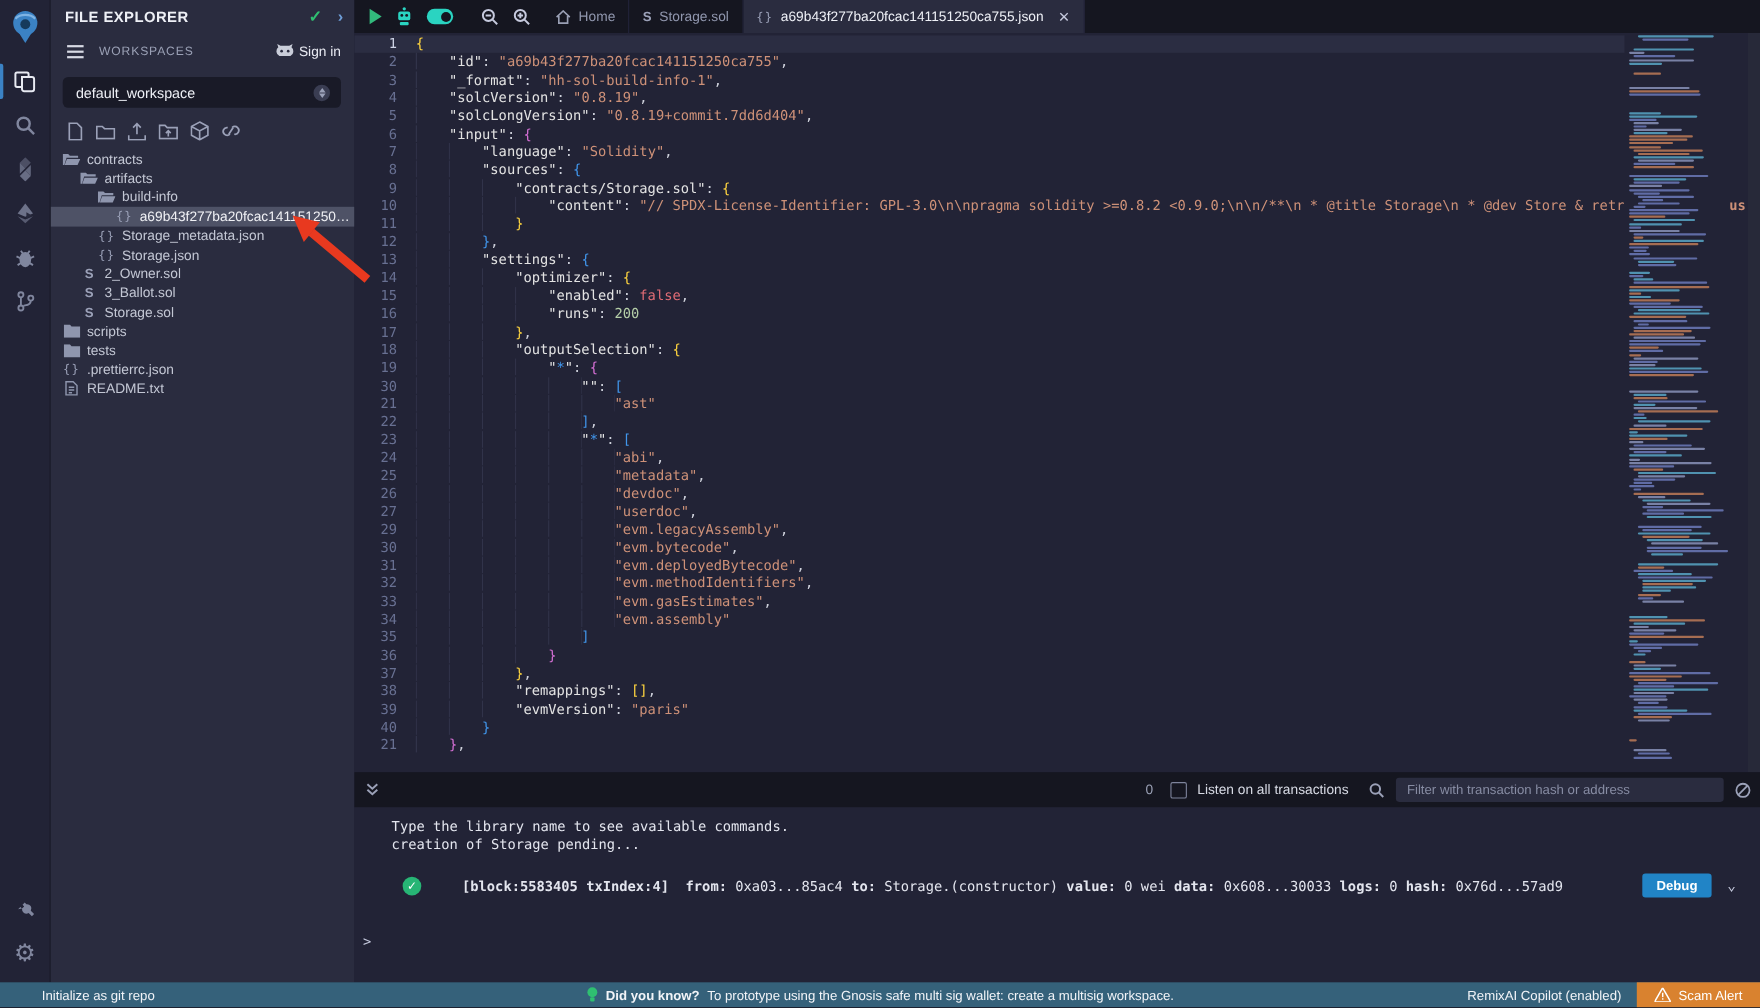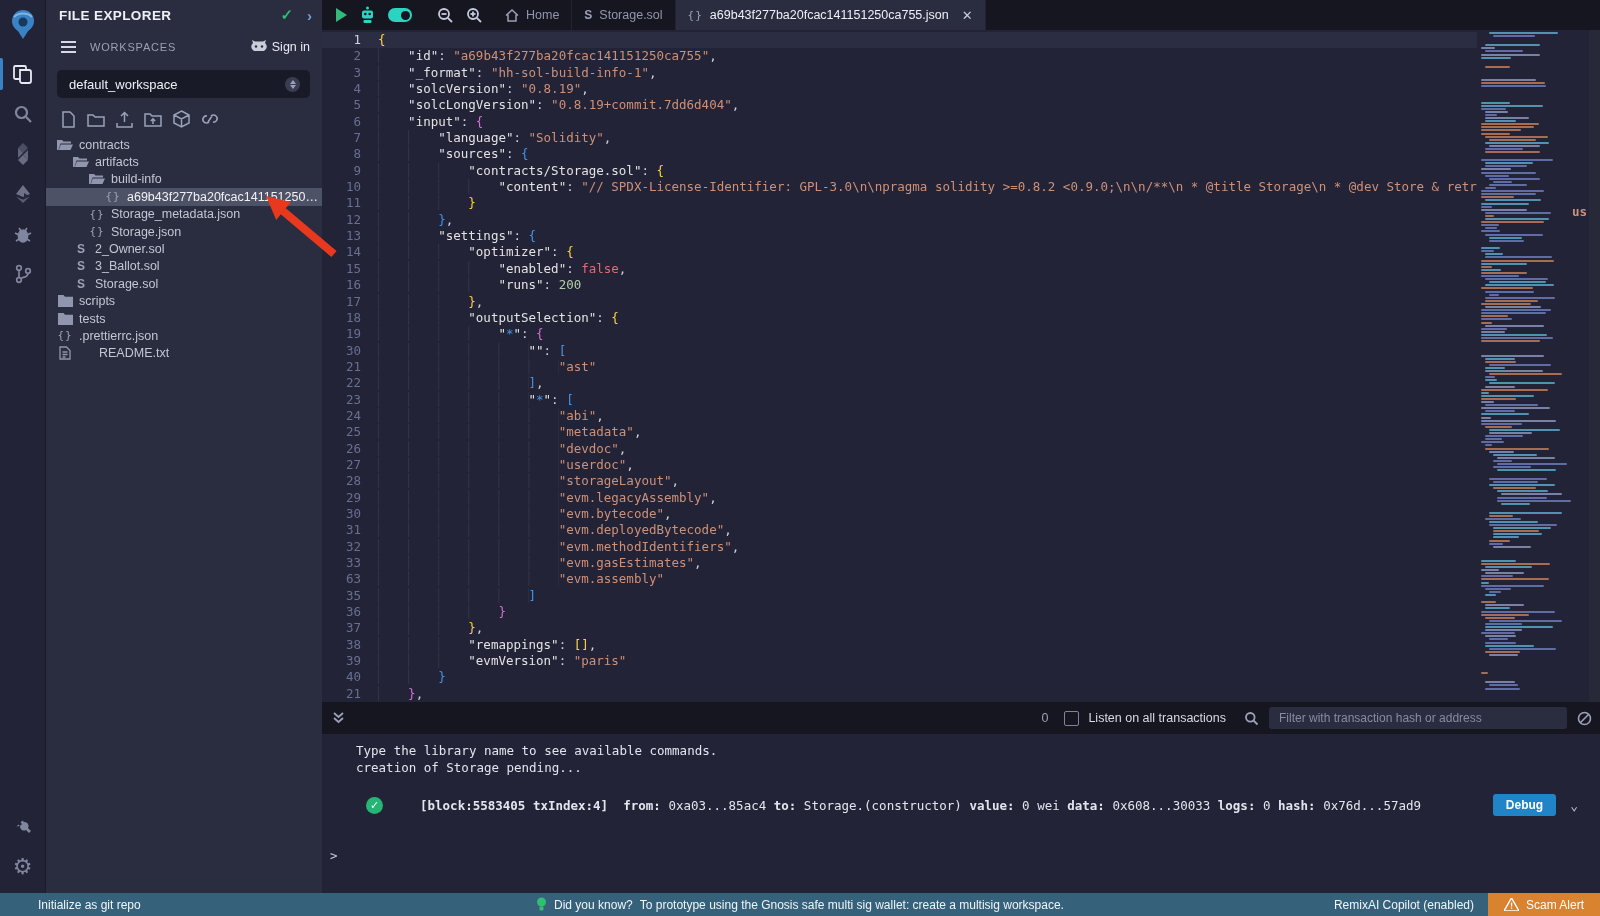--- a/index.html
+++ b/index.html
@@ -60,21 +60,21 @@
   .cl{display:flex;height:16.35px;line-height:16.35px;font-family:"DejaVu Sans Mono",monospace;font-size:12.5px;white-space:pre;}
   .cl .ln{flex:none;width:56px;text-align:right;padding-right:17px;color:#687092;box-sizing:border-box;}
   .cl.cur{background:rgba(125,135,175,.10);}
   .cl.cur .ln{color:#cdd2e4;}
   .ind{background-image:linear-gradient(to right,#31334a 1px,transparent 1px);background-size:4ch 100%;}
   .w{color:#e3e3e3}.s{color:#ce9178}.p{color:#cfd2dc}.y{color:#fed43f}.m{color:#d670d6}
   .b{color:#4196ec}.n{color:#b5cea8}.f{color:#e06c75}
   .minimap{position:absolute;left:1155px;top:2px;width:112px;height:660px;z-index:3;}
   .minimap div{position:absolute;height:2px;border-radius:1px;opacity:.85;}
   .mm-gutter{position:absolute;left:1267px;right:0;top:0;bottom:0;background:#272939;}
-  .usfrag{position:absolute;left:1250px;top:149px;color:#ce9178;font-family:"DejaVu Sans Mono",monospace;font-size:12.5px;font-weight:bold;z-index:4;margin-top:25px;}
+  .usfrag{position:absolute;left:1250px;top:149px;color:#ce9178;font-family:"DejaVu Sans Mono",monospace;font-size:12.5px;font-weight:bold;z-index:4;}
 
   
   .term-head{position:absolute;left:0;right:0;top:702px;height:32px;background:#151620;display:flex;align-items:center;padding:0 8px 0 10px;box-sizing:border-box;}
   .expand-ic{color:#9ba1b8;margin-right:auto;}
   .t-count{color:#9aa0b5;font-size:12.5px;margin-right:16px;}
   .t-check{width:13px;height:13px;border:1.5px solid #7e849c;border-radius:2px;margin-right:9px;}
   .t-listen{color:#d7dae4;font-size:12.5px;margin-right:18px;}
   .t-search{color:#9ba1b8;margin-right:10px;display:flex;}
   .t-filter{width:278px;height:22px;background:#2a2c3f;border:none;border-radius:3px;color:#c6cade;font-size:12px;padding:0 10px;outline:none;margin-right:10px;}
   .t-filter::placeholder{color:#878ca3;}
@@ -86,21 +86,21 @@
   .tx-text .bd{font-weight:bold;}
   .debug-btn{flex:none;background:#2184c6;color:#fff;font-family:"Liberation Sans",sans-serif;font-size:12px;font-weight:bold;
              padding:4px 13px;border-radius:3px;margin-right:14px;}
   .tx-chev{flex:none;color:#c6cade;margin-right:22px;font-size:13px;}
   .prompt{position:absolute;left:8px;top:114px;color:#c6cade;}
 
   
   .statusbar{position:absolute;left:0;right:0;bottom:0;height:23px;background:#35617a;display:flex;align-items:center;color:#f2f4f8;font-size:12px;z-index:10;}
   .sb-left{margin-left:38px;}
   .sb-center{position:absolute;left:0;right:0;display:flex;justify-content:center;align-items:center;gap:7px;pointer-events:none;}
-  .sb-center b{font-weight:normal;}
+  .sb-center b{font-weight:bold;}
   .sb-right{margin-left:auto;display:flex;align-items:center;height:100%;}
   .sb-copilot{margin-right:14px;}
   .scam{display:flex;align-items:center;gap:7px;background:#d9822f;height:100%;padding:0 16px;font-size:12px;color:#fff;}
 
   .arrow-overlay{position:absolute;left:0;top:0;width:1600px;height:916px;pointer-events:none;z-index:20;}
   svg.ic{display:block;}
 </style>
 </head>
 <body>
 
@@ -302,21 +302,21 @@
             </svg>
           </span>
           <span class="lbl">tests</span>
         </div>
         <div class="trow" style="padding-left: 12px;">
           <span class="ticon">
             <span class="braces-glyph">{}</span>
           </span>
           <span class="lbl">.prettierrc.json</span>
         </div>
-        <div class="trow" style="padding-left: 12px; gap: 20px;">
+        <div class="trow" style="padding-left: 12px;">
           <span class="ticon">
             <svg class="ic" width="12" height="14" viewBox="0 0 12 14" fill="none" stroke="#8f96ae" stroke-width="1.3">
               <path d="M1 1 h6.5 L11 4.5 V13 H1 Z"></path>
               <path d="M3.5 6 h5 M3.5 8.5 h5 M3.5 11 h3"></path>
             </svg>
           </span>
           <span class="lbl">README.txt</span>
         </div>
       </div>
   </div>
@@ -399,27 +399,26 @@
           <div class="cl"><span class="ln">18</span><span><span class="ind">            </span><span class="w">"outputSelection"</span><span class="p">: </span><span class="y">{</span></span></div>
           <div class="cl"><span class="ln">19</span><span><span class="ind">                </span><span class="w">"</span><span class="b">*</span><span class="w">"</span><span class="p">: </span><span class="m">{</span></span></div>
           <div class="cl"><span class="ln">30</span><span><span class="ind">                    </span><span class="w">""</span><span class="p">: </span><span class="b">[</span></span></div>
           <div class="cl"><span class="ln">21</span><span><span class="ind">                        </span><span class="s">"ast"</span></span></div>
           <div class="cl"><span class="ln">22</span><span><span class="ind">                    </span><span class="b">]</span><span class="p">,</span></span></div>
           <div class="cl"><span class="ln">23</span><span><span class="ind">                    </span><span class="w">"</span><span class="b">*</span><span class="w">"</span><span class="p">: </span><span class="b">[</span></span></div>
           <div class="cl"><span class="ln">24</span><span><span class="ind">                        </span><span class="s">"abi"</span><span class="p">,</span></span></div>
           <div class="cl"><span class="ln">25</span><span><span class="ind">                        </span><span class="s">"metadata"</span><span class="p">,</span></span></div>
           <div class="cl"><span class="ln">26</span><span><span class="ind">                        </span><span class="s">"devdoc"</span><span class="p">,</span></span></div>
           <div class="cl"><span class="ln">27</span><span><span class="ind">                        </span><span class="s">"userdoc"</span><span class="p">,</span></span></div>
-          <div class="cl"><span class="ln">28</span><span><span class="ind">                        </span><span class="s">"storageLayout"</span><span class="p">,</span></span></div>
           <div class="cl"><span class="ln">29</span><span><span class="ind">                        </span><span class="s">"evm.legacyAssembly"</span><span class="p">,</span></span></div>
           <div class="cl"><span class="ln">30</span><span><span class="ind">                        </span><span class="s">"evm.bytecode"</span><span class="p">,</span></span></div>
           <div class="cl"><span class="ln">31</span><span><span class="ind">                        </span><span class="s">"evm.deployedBytecode"</span><span class="p">,</span></span></div>
           <div class="cl"><span class="ln">32</span><span><span class="ind">                        </span><span class="s">"evm.methodIdentifiers"</span><span class="p">,</span></span></div>
           <div class="cl"><span class="ln">33</span><span><span class="ind">                        </span><span class="s">"evm.gasEstimates"</span><span class="p">,</span></span></div>
-          <div class="cl"><span class="ln">63</span><span><span class="ind">                        </span><span class="s">"evm.assembly"</span></span></div>
+          <div class="cl"><span class="ln">34</span><span><span class="ind">                        </span><span class="s">"evm.assembly"</span></span></div>
           <div class="cl"><span class="ln">35</span><span><span class="ind">                    </span><span class="b">]</span></span></div>
           <div class="cl"><span class="ln">36</span><span><span class="ind">                </span><span class="m">}</span></span></div>
           <div class="cl"><span class="ln">37</span><span><span class="ind">            </span><span class="y">}</span><span class="p">,</span></span></div>
           <div class="cl"><span class="ln">38</span><span><span class="ind">            </span><span class="w">"remappings"</span><span class="p">: </span><span class="y">[]</span><span class="p">,</span></span></div>
           <div class="cl"><span class="ln">39</span><span><span class="ind">            </span><span class="w">"evmVersion"</span><span class="p">: </span><span class="s">"paris"</span></span></div>
           <div class="cl"><span class="ln">40</span><span><span class="ind">        </span><span class="b">}</span></span></div>
           <div class="cl"><span class="ln">21</span><span><span class="ind">    </span><span class="m">}</span><span class="p">,</span></span></div>
         </div>
       <div class="mm-gutter"></div>
       <div class="minimap" id="minimap">

